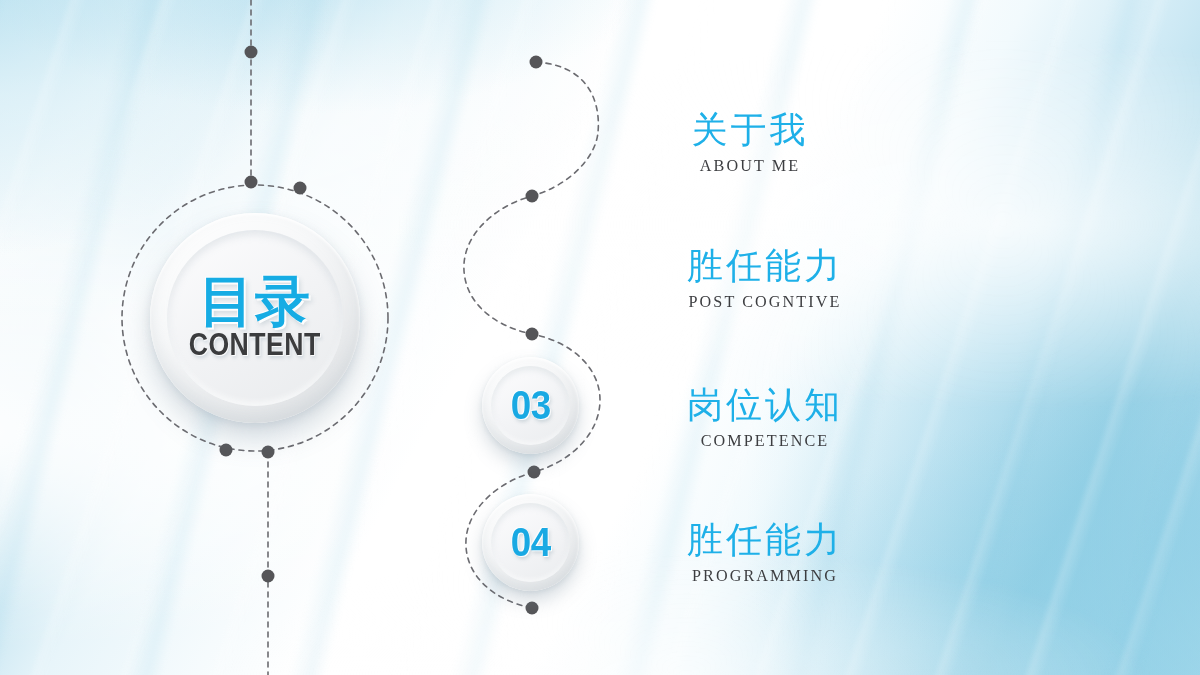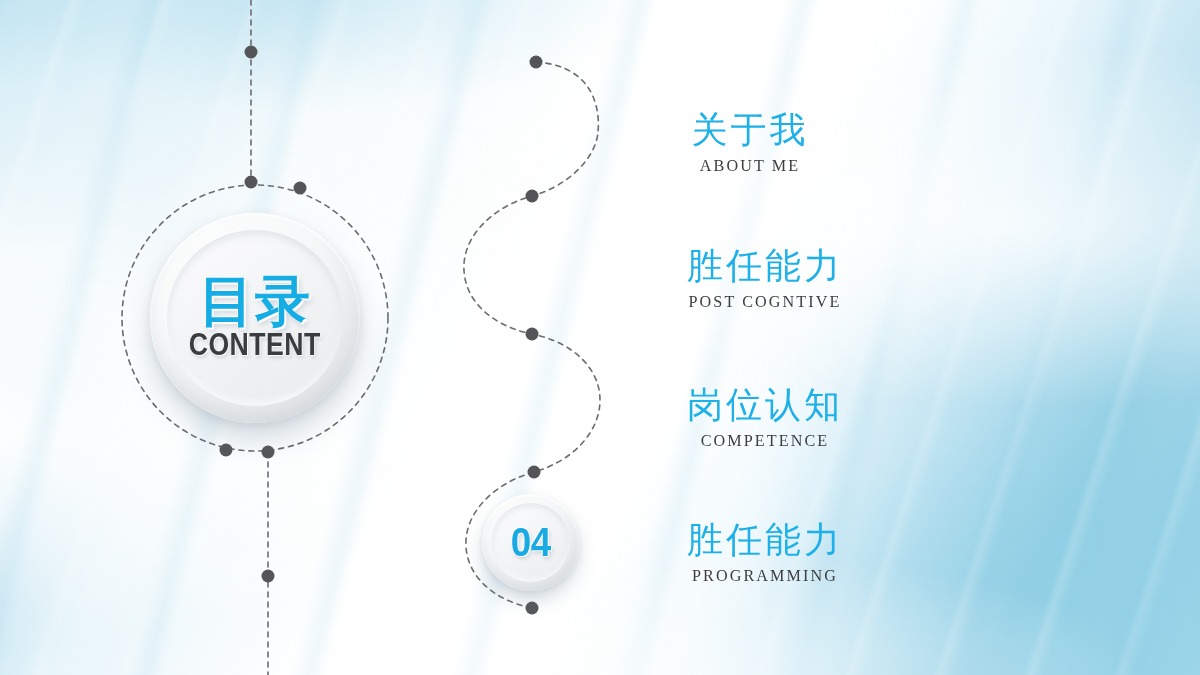--- a/index.html
+++ b/index.html
@@ -270,20 +270,25 @@
   <div class="step-text" style="left:600px; top:110px; width:300px;">
     <div class="step-title">关于我</div>
     <div class="step-sub">ABOUT ME</div>
   </div>
 
   <div class="step-text" style="left:615px; top:246px; width:300px;">
     <div class="step-title">胜任能力</div>
     <div class="step-sub">POST COGNTIVE</div>
   </div>
 
+  <div class="step-circle" style="left:482px; top:357px;">
+    <div class="step-circle-inner">
+      <span class="step-num">03</span>
+    </div>
+  </div>
   <div class="step-text" style="left:615px; top:385px; width:300px;">
     <div class="step-title">岗位认知</div>
     <div class="step-sub">COMPETENCE</div>
   </div>
 
   <div class="step-circle" style="left:482px; top:494px;">
     <div class="step-circle-inner">
       <span class="step-num">04</span>
     </div>
   </div>

